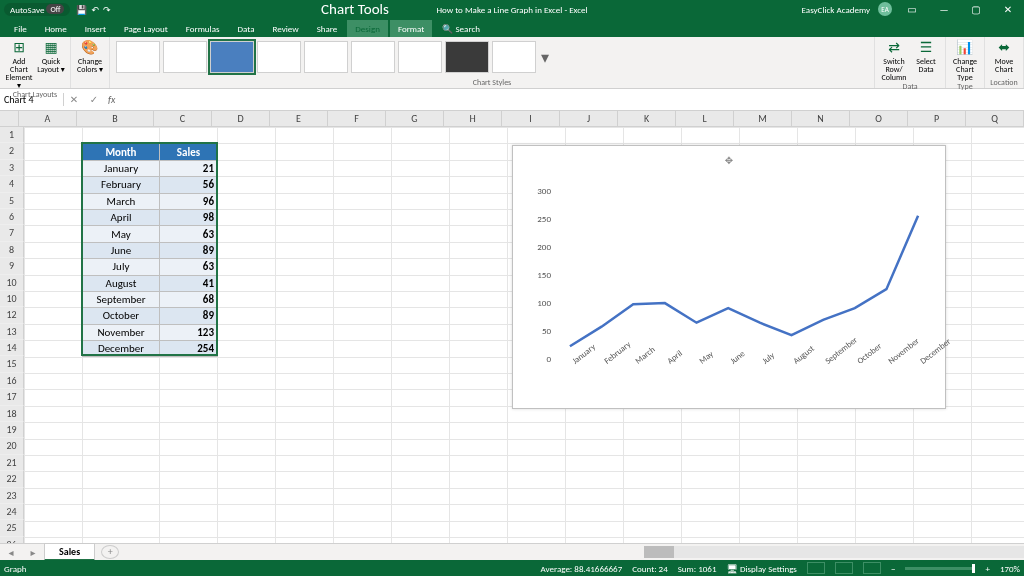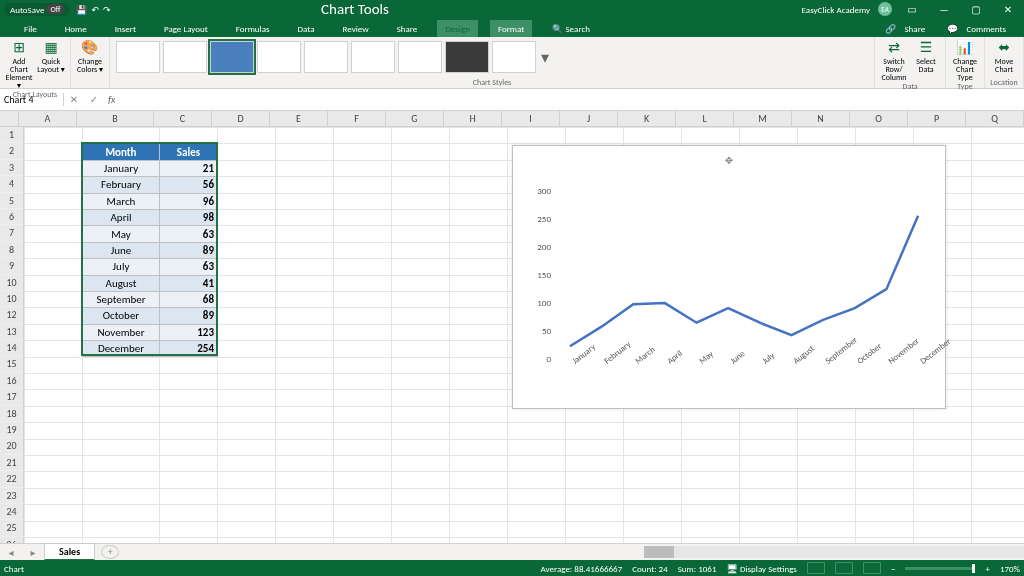--- a/index.html
+++ b/index.html
@@ -9,21 +9,21 @@
   .titlebar { height: 18px; background: #0a6838; display: flex; align-items: center; padding: 0 4px; color: #fff; font-size: 9px; position: relative; }
   .titlebar .autosave { background: #095a30; border-radius: 8px; padding: 1px 6px; display: flex; align-items: center; gap: 2px; }
   .titlebar .qat { display: flex; gap: 4px; margin-left: 6px; }
   .titlebar .center { position: absolute; left: 0; right: 0; text-align: center; pointer-events: none; }
   .titlebar .center-ct { position: absolute; left: 280px; right: auto; width: 150px; text-align: center; pointer-events: none; background: #0a6838; font-size: 15px; }
   .titlebar .right { margin-left: auto; display: flex; align-items: center; gap: 8px; }
   .winbtn { width: 24px; text-align: center; font-size: 10px; }
 
   
   .ribbontabs { height: 19px; background: #0a6838; display: flex; align-items: flex-end; padding: 0 6px; gap: 2px; }
-  .ribbontab { color: #fff; font-size: 9px; padding: 3px 8px; cursor: pointer; margin-left: 10px; }
+  .ribbontab { color: #fff; font-size: 9px; padding: 3px 8px; cursor: pointer; }
   .ribbontab.active { background: #f3f2f1; color: #0a6838; }
   .ribbontab.context { background: #3d8f65; }
   .righttabs { margin-left: auto; display: flex; gap: 4px; color: #fff; font-size: 9px; }
   .righttabs span { padding: 3px 6px; }
 
   
   .ribbon { height: 52px; background: #f3f2f1; border-bottom: 1px solid #d0d0d0; display: flex; }
   .group { border-right: 1px solid #e0e0e0; display: flex; flex-direction: column; justify-content: space-between; padding: 2px 4px 1px; }
   .group .btns { display: flex; gap: 2px; }
   .bigbtn { width: 30px; display: flex; flex-direction: column; align-items: center; font-size: 8px; line-height: 1.0; text-align: center; cursor: pointer; }
@@ -97,20 +97,21 @@
   <div class="autosave">
     <span>AutoSave</span>
     <span style="background:#444;border-radius:6px;padding:0 4px;font-size:8px">Off</span>
   </div>
   <div class="qat">
     <span>💾</span>
     <span>↶</span>
     <span>↷</span>
   </div>
   <div class="center-ct">Chart Tools</div>
+  <div class="center">How to Make a Line Graph in Excel - Excel</div>
   <div class="right">
     <span>EasyClick Academy</span>
     <span style="background:#6fbf9c;border-radius:50%;width:14px;height:14px;display:inline-flex;align-items:center;justify-content:center;font-size:7px">EA</span>
     <span class="winbtn">▭</span>
     <span class="winbtn">—</span>
     <span class="winbtn">▢</span>
     <span class="winbtn">✕</span>
   </div>
 </div>
 
@@ -119,24 +120,20 @@
   <div class="ribbontab">Home</div>
   <div class="ribbontab">Insert</div>
   <div class="ribbontab">Page Layout</div>
   <div class="ribbontab">Formulas</div>
   <div class="ribbontab">Data</div>
   <div class="ribbontab">Review</div>
   <div class="ribbontab">Share</div>
   <div class="ribbontab context active">Design</div>
   <div class="ribbontab context">Format</div>
   <div class="ribbontab">🔍 <span>Search</span></div>
-  <div class="righttabs">
-    <span>🔗 <span>Share</span></span>
-    <span>💬 <span>Comments</span></span>
-  </div>
 </div>
 
 <div class="ribbon">
   <div class="group">
     <div class="btns">
       <div class="bigbtn">
           <div class="ic">⊞</div>
           <span>Add Chart Element ▾</span>
         </div>
       <div class="bigbtn">
@@ -401,21 +398,21 @@
     <span>▸</span>
   </div>
   <div class="sheettab">Sales</div>
   <div class="addsheet">+</div>
   <div class="hscroll">
       <div class="thumb"></div>
     </div>
 </div>
 
 <div class="statusbar">
-  <span>Chart</span>
+  <span>Graph</span>
   <div class="right">
     <span><span>Average:</span> <span>88.41666667</span></span>
     <span><span>Count:</span> <span>24</span></span>
     <span><span>Sum:</span> <span>1061</span></span>
     <span>🖥 <span>Display Settings</span></span>
     <span class="viewbtn"></span>
     <span class="viewbtn"></span>
     <span class="viewbtn"></span>
     <span>−</span>
     <div class="zoomslider">

